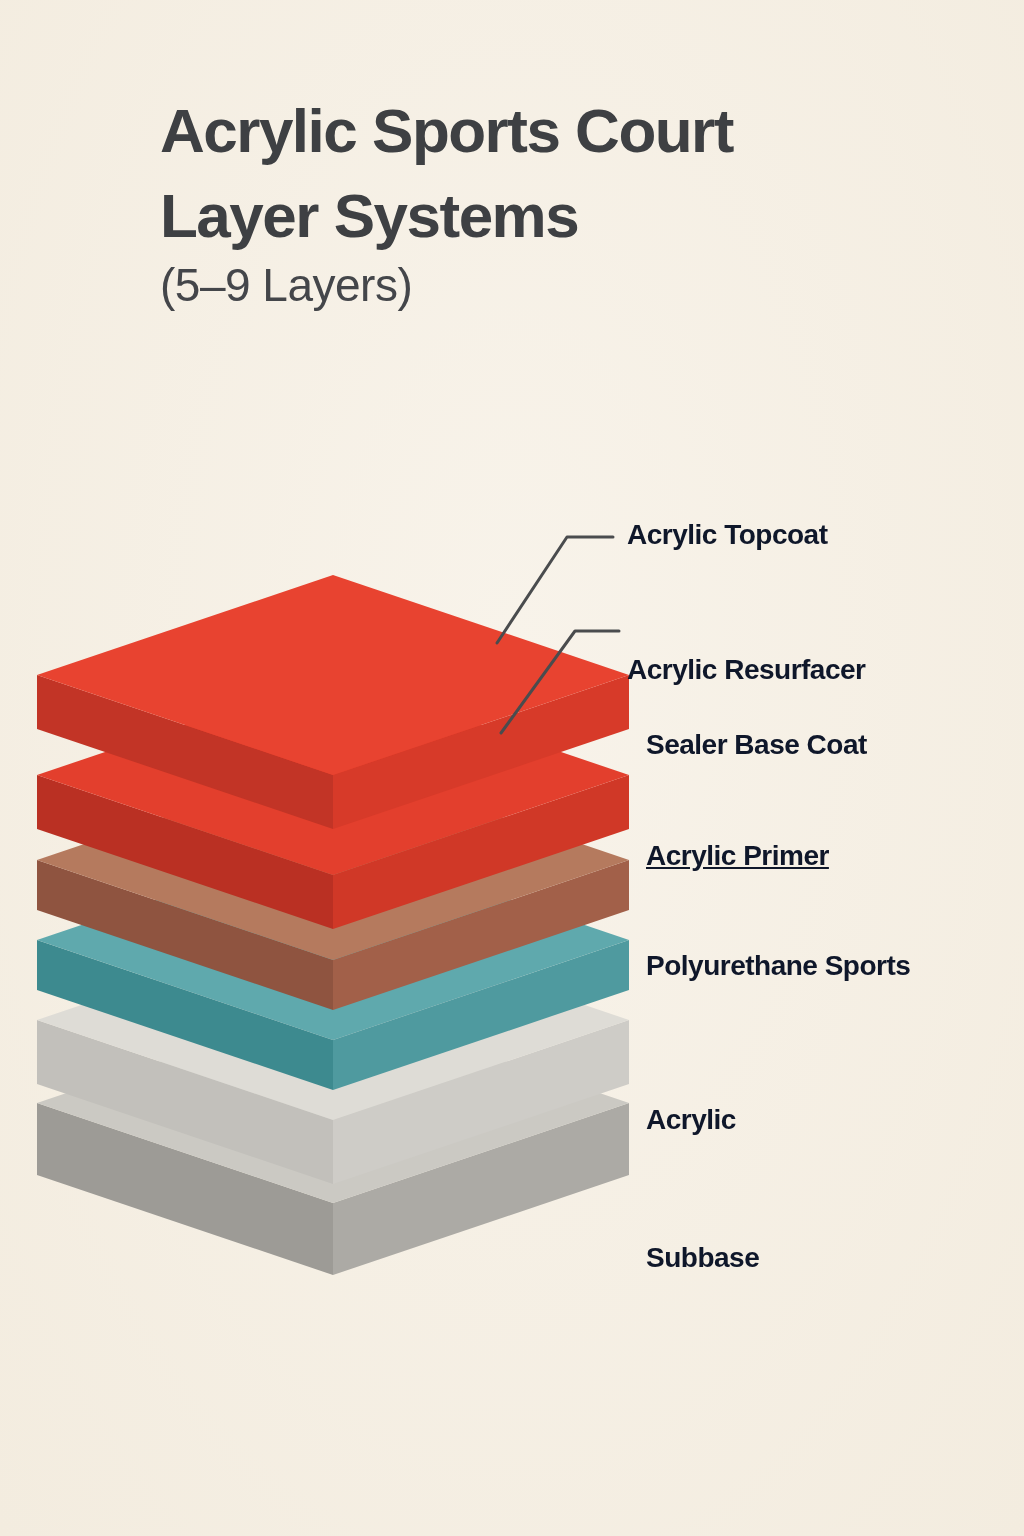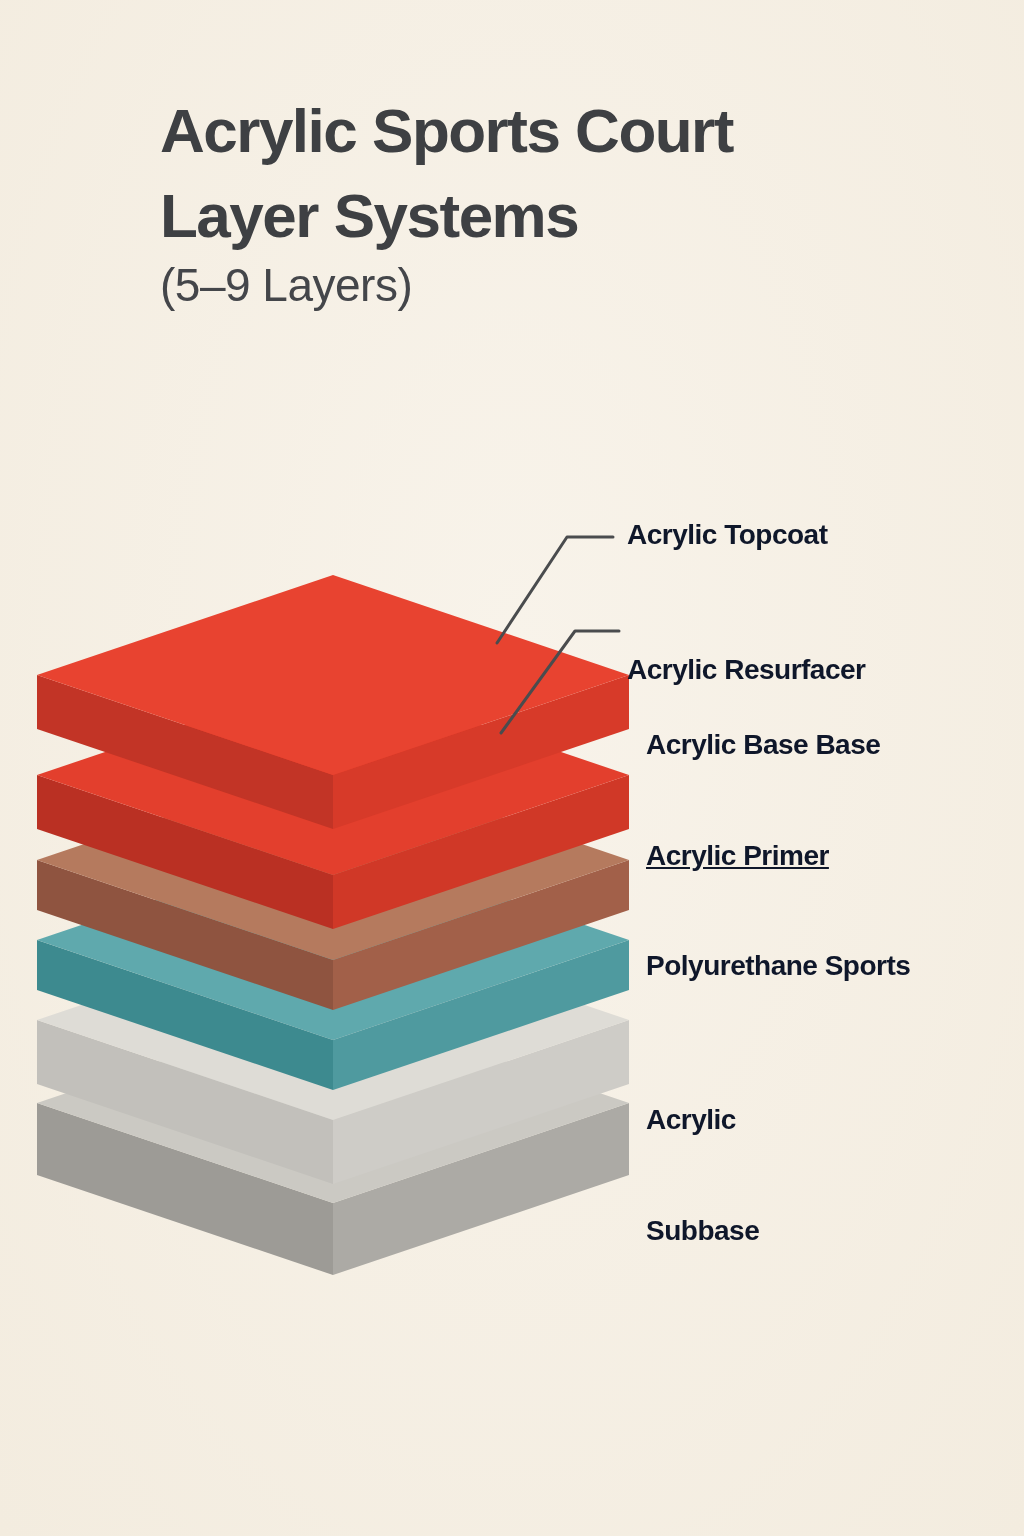--- a/index.html
+++ b/index.html
@@ -92,17 +92,17 @@
         <polygon points="333,775 629,675 629,729 333,829" fill="#D73A29"></polygon>
         <polygon points="333,575 629,675 333,775 37,675" fill="#E84330"></polygon>
       </g>
     </g>
   <polyline class="leader" points="613,537 567,537 497,643" fill="none" stroke="#4A4C4E"></polyline>
   <polyline class="leader" points="619,631 575,631 501,733" fill="none" stroke="#4A4C4E"></polyline>
 </svg>
 
 <div class="layer-label" style="left:627px; top:516px;">Acrylic Topcoat</div>
 <div class="layer-label" style="left:627px; top:611px;margin-top:40px;">Acrylic Resurfacer</div>
-<div class="layer-label" style="left:646px; top:726px;">Acrylic Base Base</div>
+<div class="layer-label" style="left:646px; top:726px;">Sealer Base Coat</div>
 <div class="layer-label" style="left:646px; top:837px;text-decoration:underline;">Acrylic Primer</div>
 <div class="layer-label" style="left:646px; top:947px; width:300px;">Polyurethane Sports</div>
 <div class="layer-label" style="left:646px; top:1101px;">Acrylic</div>
-<div class="layer-label" style="left:646px; top:1212px;">Subbase</div>
+<div class="layer-label" style="left:646px; top:1239px;">Subbase</div>
 
 </body></html>

